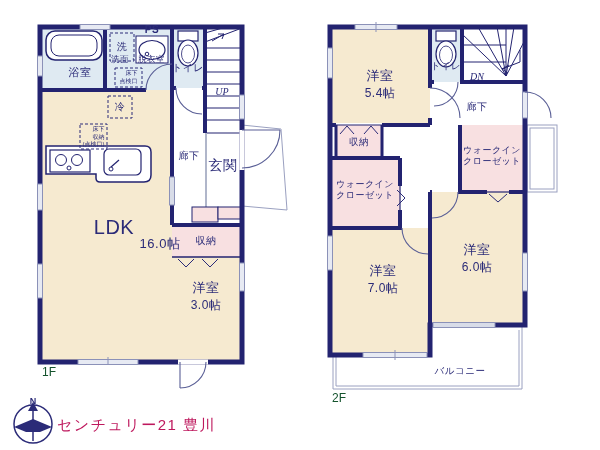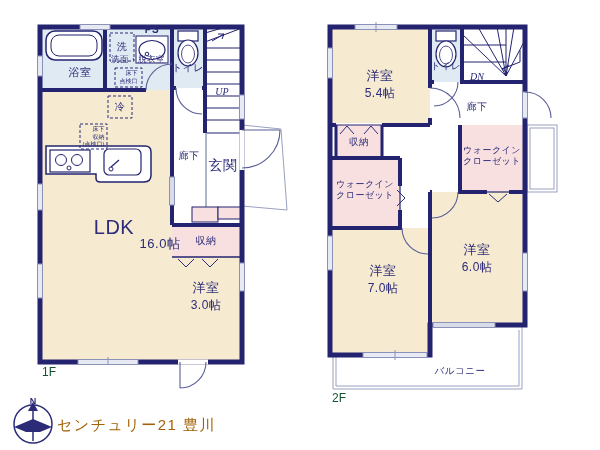--- a/index.html
+++ b/index.html
@@ -4,21 +4,21 @@
 <style>
   html,body{margin:0;padding:0;background:#ffffff;}
   #canvas{position:relative;width:600px;height:450px;background:#ffffff;overflow:hidden;
           font-family:"Liberation Sans",sans-serif;}
   svg{position:absolute;left:0;top:0;}
   .lbl{position:absolute;transform:translateX(-50%);text-align:right;color:#2b2b78;
        white-space:pre-line;line-height:1.18;letter-spacing:0.5px;}
   .lbl-left{position:absolute;color:#14532d;}
   .italic{font-style:italic;font-family:"Liberation Serif",serif;letter-spacing:0;}
   .tiny{font-size:6px;letter-spacing:0;line-height:1.25;}
-  .watermark{position:absolute;color:#a16207;font-size:15px;letter-spacing:1.5px;}
+  .watermark{position:absolute;color:#be185d;font-size:15px;letter-spacing:1.5px;}
   .compass-n{position:absolute;color:#2b2b78;font-size:9px;font-weight:bold;transform:translateX(-50%);}
 </style>
 </head>
 <body>
 
 <div id="canvas">
 
 <svg width="600" height="450" viewBox="0 0 600 450">
 
   <g>

